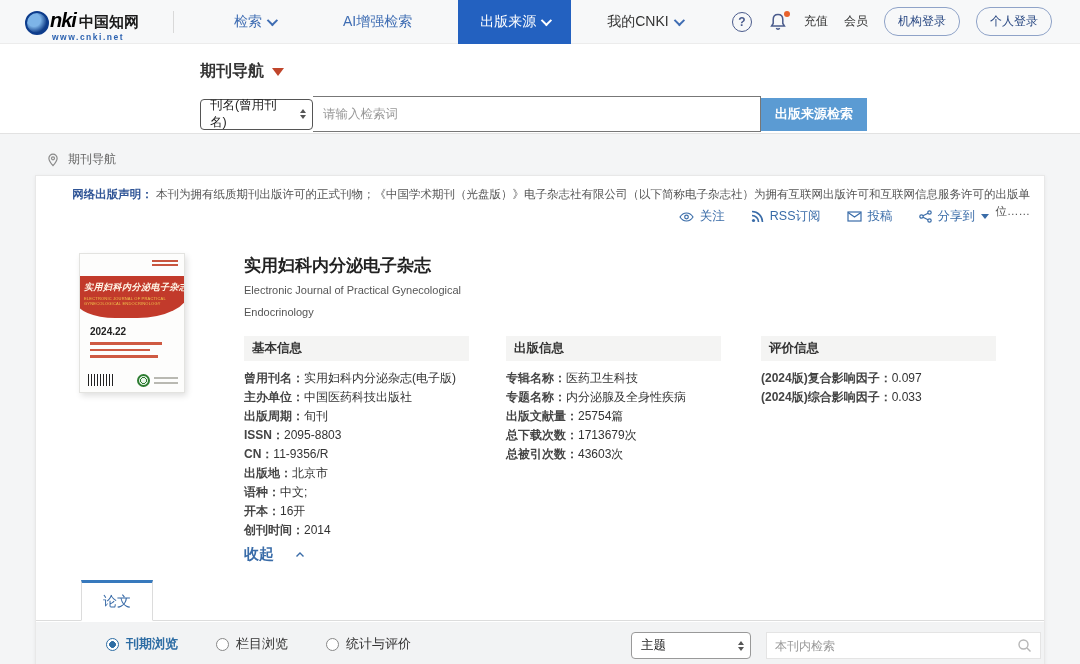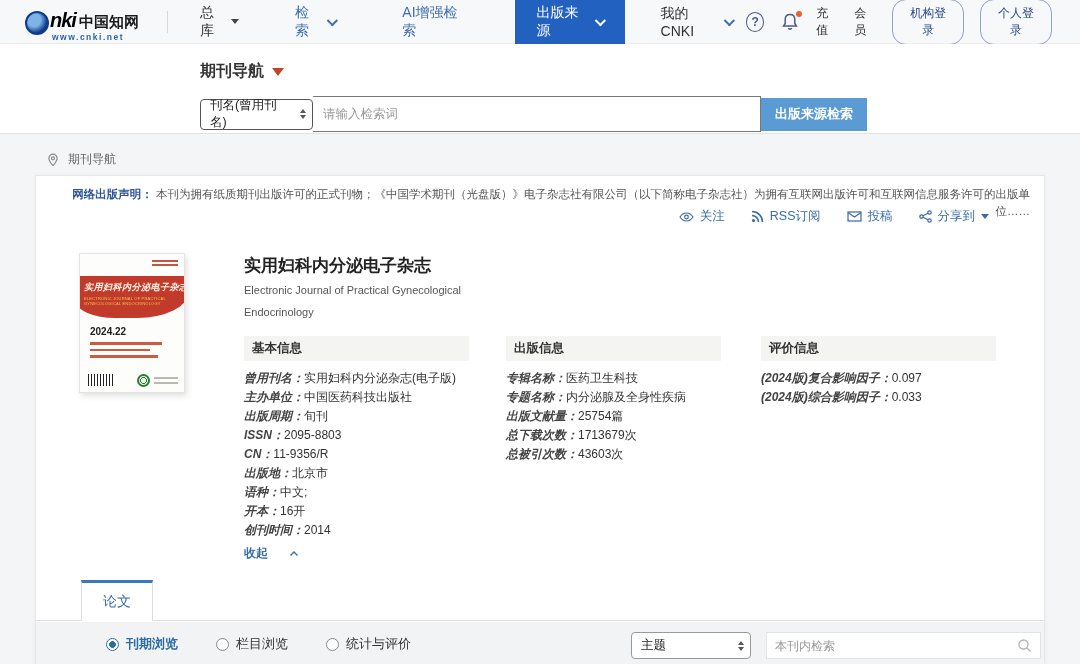--- a/index.html
+++ b/index.html
@@ -93,23 +93,23 @@
   .jtitle-en { position:absolute; left:208px; font-size:11px; color:#555; }
   .jtitle-en.l1 { top:108px; } .jtitle-en.l2 { top:130px; }
 
   
   .cols { position:absolute; left:208px; top:160px; right:20px; }
   .col { position:absolute; top:0; }
   .col.c1 { left:0; width:225px; } .col.c2 { left:262px; width:215px; } .col.c3 { left:517px; width:235px; }
   .sec-header { background:#f4f4f3; font-size:12.5px; font-weight:bold; color:#333; padding:4px 8px; }
   .rows { margin-top:8px; }
   .info-row { font-size:12px; line-height:19px; white-space:nowrap; }
-  .info-row .lbl { font-weight:bold; color:#444;font-style:italic; }
+  .info-row .lbl { font-weight:bold; color:#444; }
   .info-row .val { color:#333; }
-  .collapse-link { margin-top:5px; display:flex; align-items:center; gap:21px; font-size:12px; font-weight:bold;
+  .collapse-link { margin-top:5px; display:flex; align-items:center; gap:21px; font-size:15px; font-weight:bold;
                    color:#3a6ca8; cursor:pointer; }
 
   
   .tabrow { position:absolute; left:0; right:0; top:405px; height:40px; border-bottom:1px solid #dcdcdc; }
   .tab { position:absolute; left:45px; bottom:-1px; width:72px; height:41px; background:#fff;
          border:1px solid #dcdcdc; border-top:3px solid #3779bd; border-bottom:1px solid #fff;
          display:flex; align-items:center; justify-content:center; font-size:14px; color:#3a6ca8; cursor:pointer; }
 
   
   .bottomstrip { position:absolute; left:0; right:0; top:446px; height:154px; background:#f2f3f4; }
@@ -131,24 +131,20 @@
 
   <div class="topnav">
     <div class="logo">
       <span class="logo-mark"></span>
       <span class="logo-nki">nki</span>
       <span class="logo-cn">中国知网</span>
       <span class="logo-url">www.cnki.net</span>
     </div>
     <span class="nav-divider"></span>
 
-    <div class="nav-item">
-      <span>总库</span>
-      <span class="caret-down"></span>
-    </div>
     <div class="nav-item blue" style="margin-left:28px;">
       <span>检索</span>
       <span class="chev"></span>
     </div>
     <div class="nav-item blue" style="margin-left:40px;">
       <span>AI增强检索</span>
     </div>
     <div class="nav-item active" style="margin-left:32px;">
       <span>出版来源</span>
       <span class="chev"></span>

